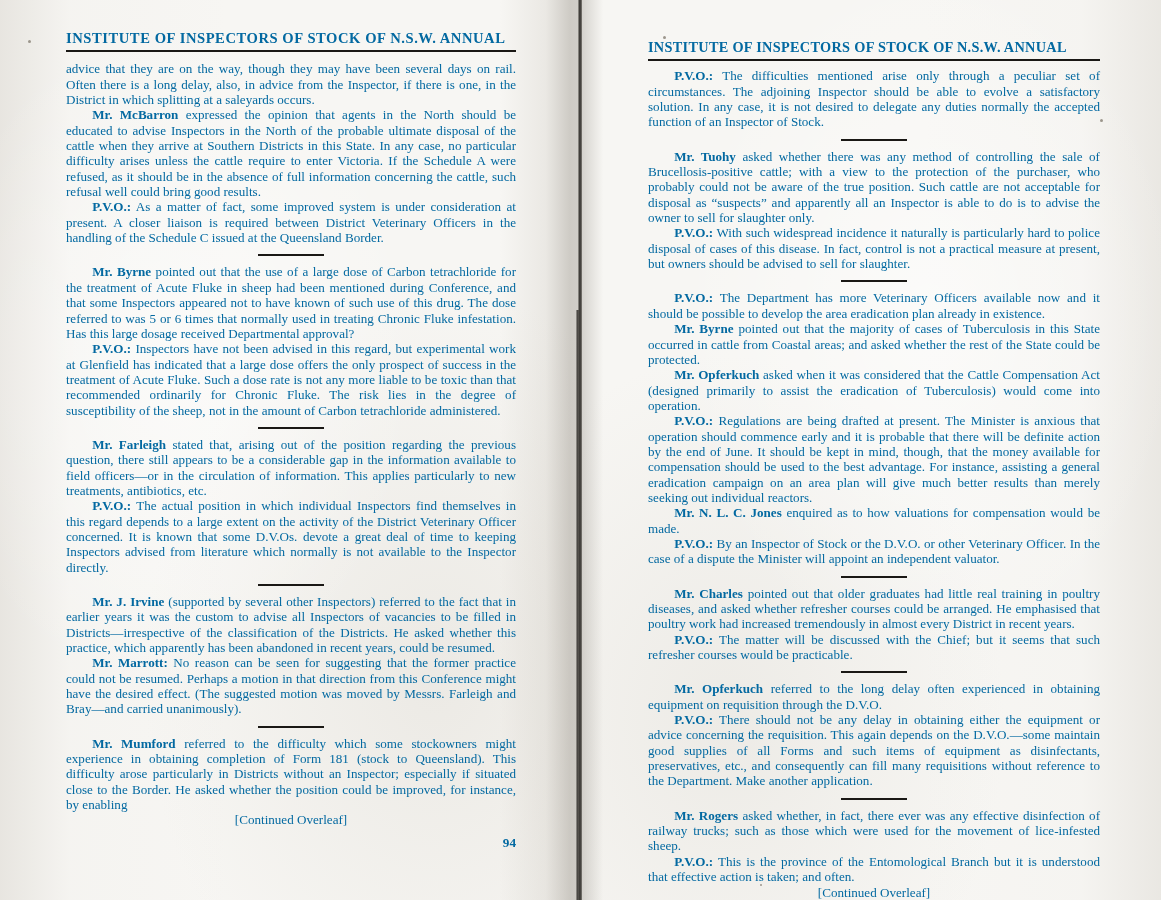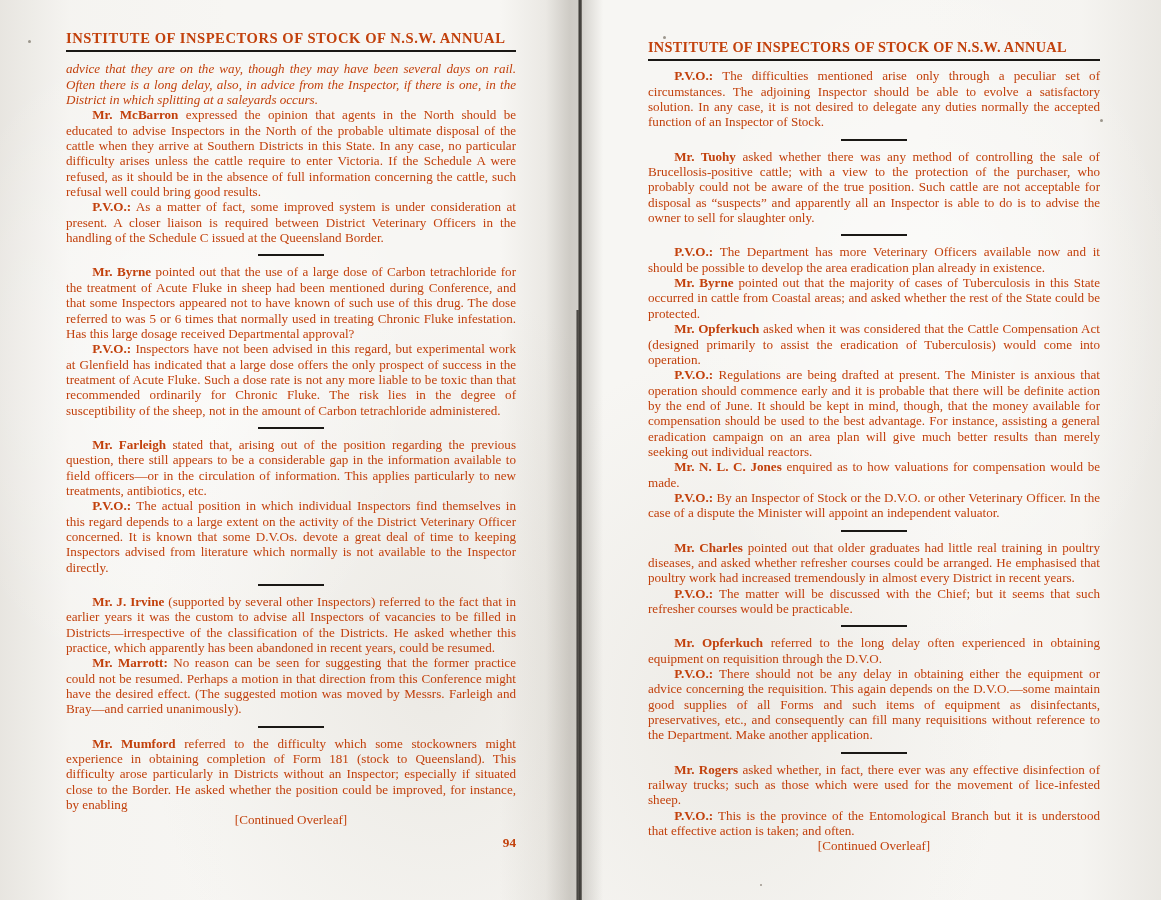--- a/index.html
+++ b/index.html
@@ -7,21 +7,21 @@
     padding: 0;
     background: #ffffff;
   }
   #scan {
     position: relative;
     width: 1161px;
     height: 900px;
     overflow: hidden;
     background: #f2f1ee;
     font-family: "Liberation Serif", "DejaVu Serif", serif;
-    color: #c2410c;
+    color: #0369a1;
   }
 
   
   .page {
     position: absolute;
     top: 0;
     height: 900px;
     background: #f7f6f3;
   }
   .page.left  { left: 0;    width: 580px; }
@@ -107,21 +107,21 @@
   }
   .col.right .head-rule { margin-bottom: 7px; }
 
   p {
     margin: 0;
     text-align: justify;
     text-justify: inter-word;
     hyphens: none;
   }
   p.ind { text-indent: 2.0em; }
-  p.noind { text-indent: 0; font-style: italic; }
+  p.noind { text-indent: 0; }
   b { font-weight: bold; }
 
   .sec-rule {
     width: 66px;
     height: 2px;
     background: #1a1815;
     margin: 9px auto 8px auto;
   }
 
   .overleaf {
@@ -208,20 +208,21 @@
     <div class="running-head">INSTITUTE OF INSPECTORS OF STOCK OF N.S.W. ANNUAL</div>
     <div class="head-rule"></div>
 
 
     <p class="ind"><b>P.V.O.:</b><span> The difficulties mentioned arise only through a peculiar set of circumstances. The adjoining Inspector should be able to evolve a satisfactory solution. In any case, it is not desired to delegate any duties normally the accepted function of an Inspector of Stock.</span></p>
 
     <div class="sec-rule"></div>
 
     <p class="ind"><b>Mr. Tuohy</b><span> asked whether there was any method of controlling the sale of Brucellosis-positive cattle; with a view to the protection of the purchaser, who probably could not be aware of the true position. Such cattle are not acceptable for disposal as “suspects” and apparently all an Inspector is able to do is to advise the owner to sell for slaughter only.</span></p>
 
+    <p class="ind"><b>P.V.O.:</b><span> With such widespread incidence it naturally is particularly hard to police disposal of cases of this disease. In fact, control is not a practical measure at present, but owners should be advised to sell for slaughter.</span></p>
 
     <div class="sec-rule"></div>
 
     <p class="ind"><b>P.V.O.:</b><span> The Department has more Veterinary Officers available now and it should be possible to develop the area eradication plan already in existence.</span></p>
 
     <p class="ind"><b>Mr. Byrne</b><span> pointed out that the majority of cases of Tuberculosis in this State occurred in cattle from Coastal areas; and asked whether the rest of the State could be protected.</span></p>
 
     <p class="ind"><b>Mr. Opferkuch</b><span> asked when it was considered that the Cattle Compensation Act (designed primarily to assist the eradication of Tuberculosis) would come into operation.</span></p>
 
     <p class="ind"><b>P.V.O.:</b><span> Regulations are being drafted at present. The Minister is anxious that operation should commence early and it is probable that there will be definite action by the end of June. It should be kept in mind, though, that the money available for compensation should be used to the best advantage. For instance, assisting a general eradication campaign on an area plan will give much better results than merely seeking out individual reactors.</span></p>

